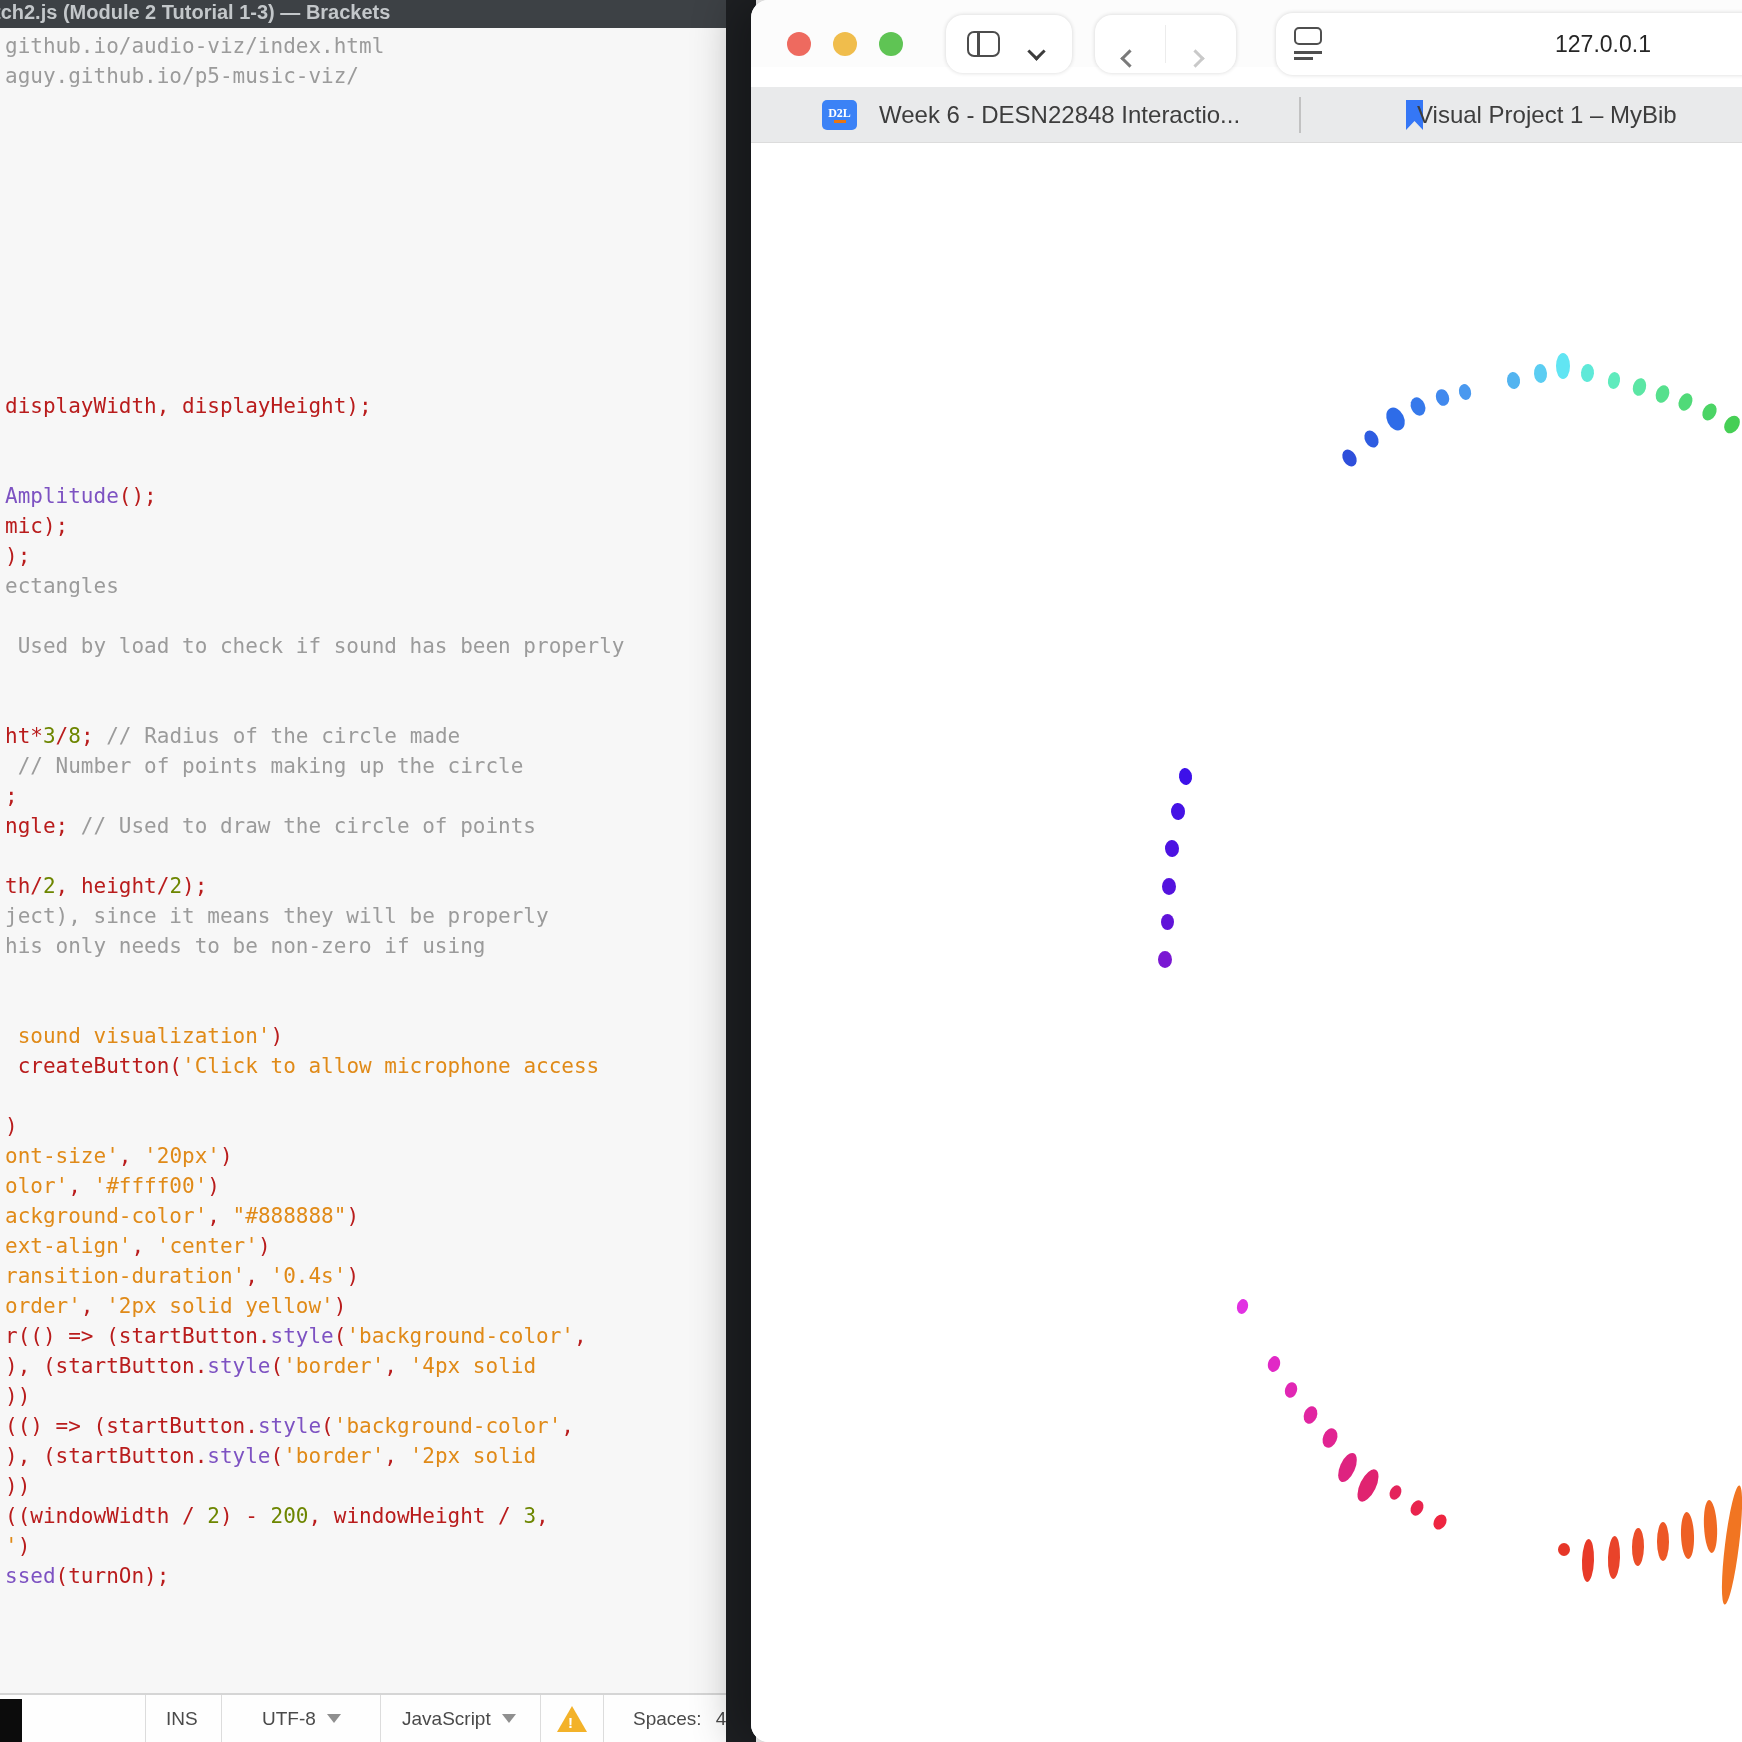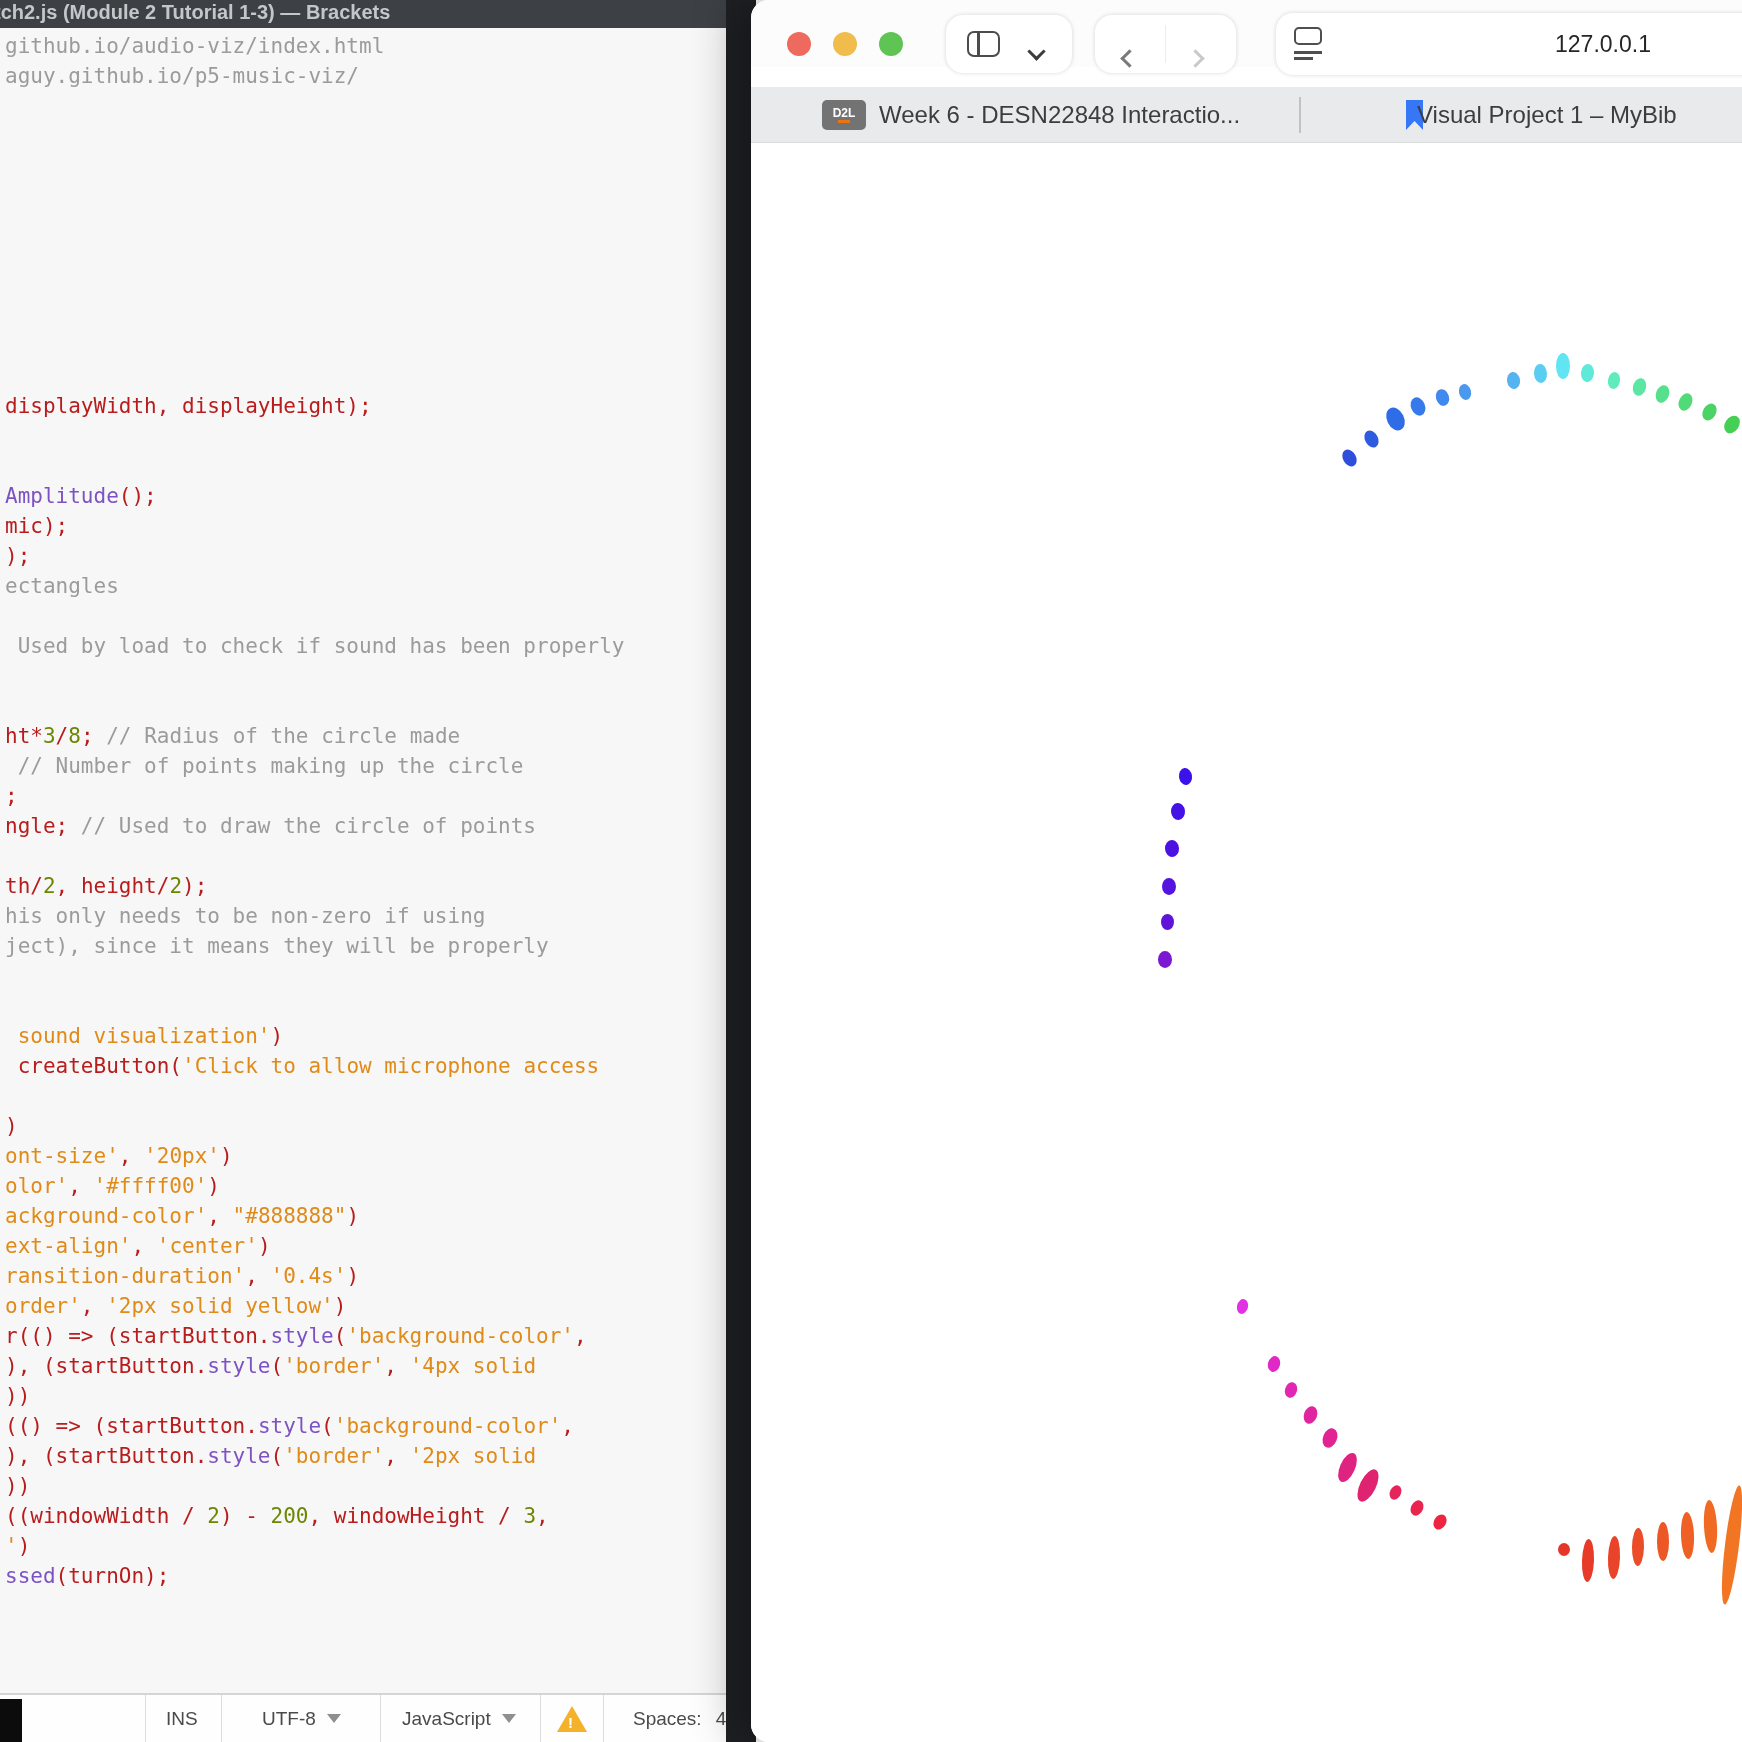--- a/index.html
+++ b/index.html
@@ -68,23 +68,23 @@
   #url-text { position:absolute; left:272px; top:0; width:110px; height:62px;
             display:flex; align-items:center; justify-content:center;
             font-size:23px; color:#262626; }
 
   #tabbar { position:absolute; left:0; top:87px; width:100%; height:56px;
             background:#e9eaeb; border-bottom:1px solid #dcdcdc; }
   .tab-label { position:absolute; top:0; height:56px; display:flex; align-items:center;
             font-size:24px; color:#3d3d3d; white-space:nowrap; }
   #tab1-label { left:128px; }
   #tab2-label { left:666px; }
-  #d2l-icon { position:absolute; left:71px; top:13px; width:44px; height:30px;
-            background:#737373; border-radius:5px; display:flex; align-items:center;
-            justify-content:center; flex-direction:column; }
+  #d2l-icon { position:absolute; left:71px; top:13px; width:35px; height:30px;
+            background:#3b82f6; border-radius:5px; display:flex; align-items:center;
+            justify-content:center; flex-direction:column;font-family:Liberation Serif, serif; }
   #d2l-text { color:#ffffff; font-size:12px; font-weight:bold; line-height:12px; }
   #d2l-accent { width:12px; height:3px; background:#e87511; margin-top:1px; }
   .tab-div { position:absolute; left:548px; top:10px; height:36px; width:2px; background:#c2c2c2; }
   #bookmark-icon { position:absolute; left:655px; top:13px; width:17px; height:30px; background:#3577f6;
             clip-path:polygon(0 0,100% 0,100% 100%,50% 70%,0 100%); }
 
   #content { position:absolute; left:0; top:144px; right:0; bottom:0; background:#ffffff; }
   #viz { position:absolute; left:0; top:0; right:0; bottom:0; pointer-events:none; }
   .dot { position:absolute; border-radius:50%; }
 </style>
@@ -115,22 +115,22 @@
       <div class="code-line"></div>
       <div class="code-line"><span class="c-com"> Used by load to check if sound has been properly</span></div>
       <div class="code-line"></div>
       <div class="code-line"></div>
       <div class="code-line"><span class="c-plain">ht*</span><span class="c-num">3</span><span class="c-plain">/</span><span class="c-num">8</span><span class="c-plain">; </span><span class="c-com">// Radius of the circle made</span></div>
       <div class="code-line"><span class="c-com"> // Number of points making up the circle</span></div>
       <div class="code-line"><span class="c-plain">;</span></div>
       <div class="code-line"><span class="c-plain">ngle; </span><span class="c-com">// Used to draw the circle of points</span></div>
       <div class="code-line"></div>
       <div class="code-line"><span class="c-plain">th/</span><span class="c-num">2</span><span class="c-plain">, height/</span><span class="c-num">2</span><span class="c-plain">);</span></div>
+      <div class="code-line"><span class="c-com">ject), since it means they will be properly</span></div>
       <div class="code-line"><span class="c-com">his only needs to be non-zero if using</span></div>
-      <div class="code-line"><span class="c-com">ject), since it means they will be properly</span></div>
       <div class="code-line"></div>
       <div class="code-line"></div>
       <div class="code-line"><span class="c-str"> sound visualization'</span><span class="c-plain">)</span></div>
       <div class="code-line"><span class="c-plain"> createButton(</span><span class="c-str">'Click to allow microphone access</span></div>
       <div class="code-line"></div>
       <div class="code-line"><span class="c-plain">)</span></div>
       <div class="code-line"><span class="c-str">ont-size'</span><span class="c-plain">, </span><span class="c-str">'20px'</span><span class="c-plain">)</span></div>
       <div class="code-line"><span class="c-str">olor'</span><span class="c-plain">, </span><span class="c-str">'#ffff00'</span><span class="c-plain">)</span></div>
       <div class="code-line"><span class="c-str">ackground-color'</span><span class="c-plain">, </span><span class="c-str">"#888888"</span><span class="c-plain">)</span></div>
       <div class="code-line"><span class="c-str">ext-align'</span><span class="c-plain">, </span><span class="c-str">'center'</span><span class="c-plain">)</span></div>

